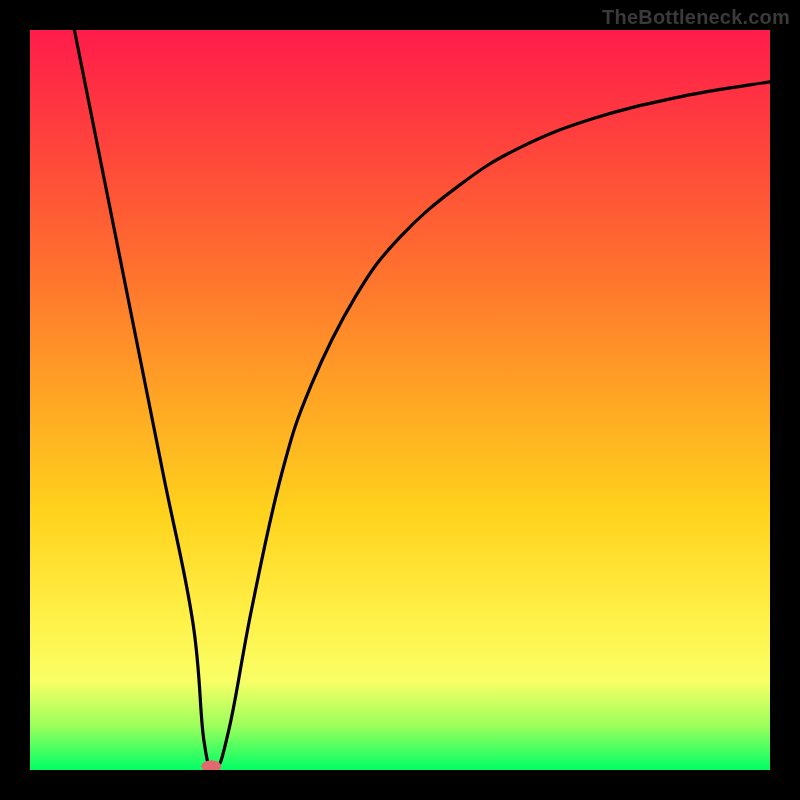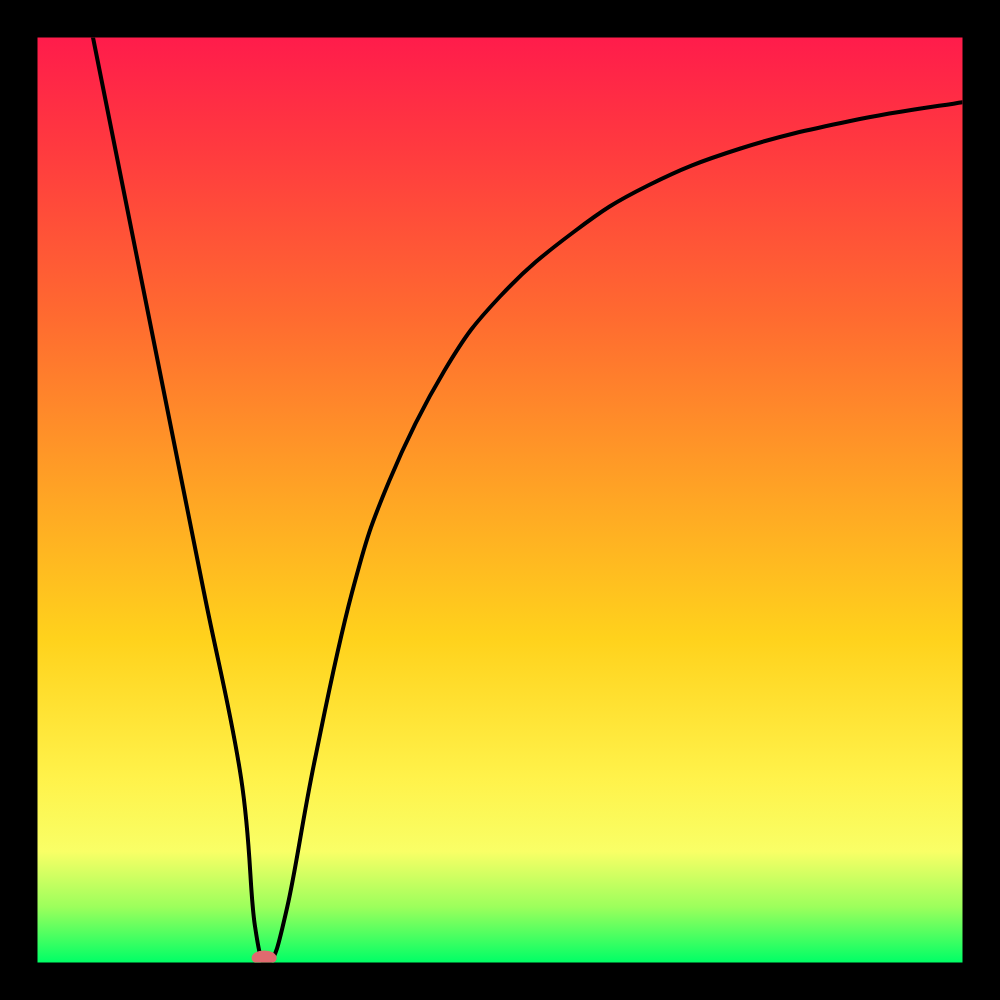--- a/index.html
+++ b/index.html
@@ -57,13 +57,14 @@
 
 <div class="frame">
 
   <div class="plot-area">
     <svg class="curve-svg" viewBox="0 0 740 740" preserveAspectRatio="none">
       <path fill="none" stroke="#000" stroke-width="3.2" stroke-linecap="round" d="M 44.40 0.00 C 50.32 29.60, 62.16 88.80, 74.00 148.00 C 85.84 207.20, 91.76 236.80, 103.60 296.00 C 115.44 355.20, 121.36 384.80, 133.20 444.00 C 145.04 503.20, 154.66 538.72, 162.80 592.00 C 170.94 645.28, 169.46 680.80, 173.90 710.40 C 178.34 740.00, 179.82 742.96, 185.00 740.00 C 190.18 737.04, 192.40 728.16, 199.80 695.60 C 207.20 663.04, 211.64 627.52, 222.00 577.20 C 232.36 526.88, 239.76 488.40, 251.60 444.00 C 263.44 399.60, 266.40 390.72, 281.20 355.20 C 296.00 319.68, 307.84 296.00, 325.60 266.40 C 343.36 236.80, 349.28 229.40, 370.00 207.20 C 390.72 185.00, 405.52 173.16, 429.20 155.40 C 452.88 137.64, 461.76 131.72, 488.40 118.40 C 515.04 105.08, 529.84 99.16, 562.40 88.80 C 594.96 78.44, 615.68 74.00, 651.20 66.60 C 686.72 59.20, 722.24 54.76, 740.00 51.80"></path>
       <ellipse rx="10" ry="6" fill="#e06a6f" cx="181.30" cy="736.30"></ellipse>
     </svg>
   </div>
 
+  <div class="watermark">TheBottleneck.com</div>
 </div>
 
 </body></html>

